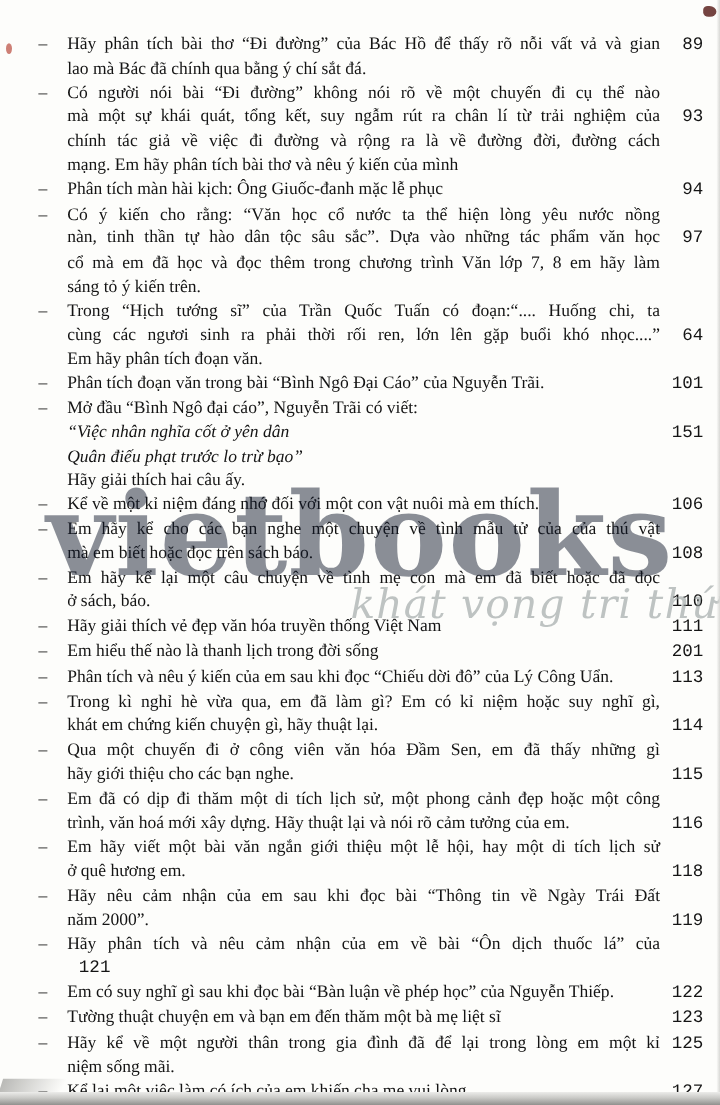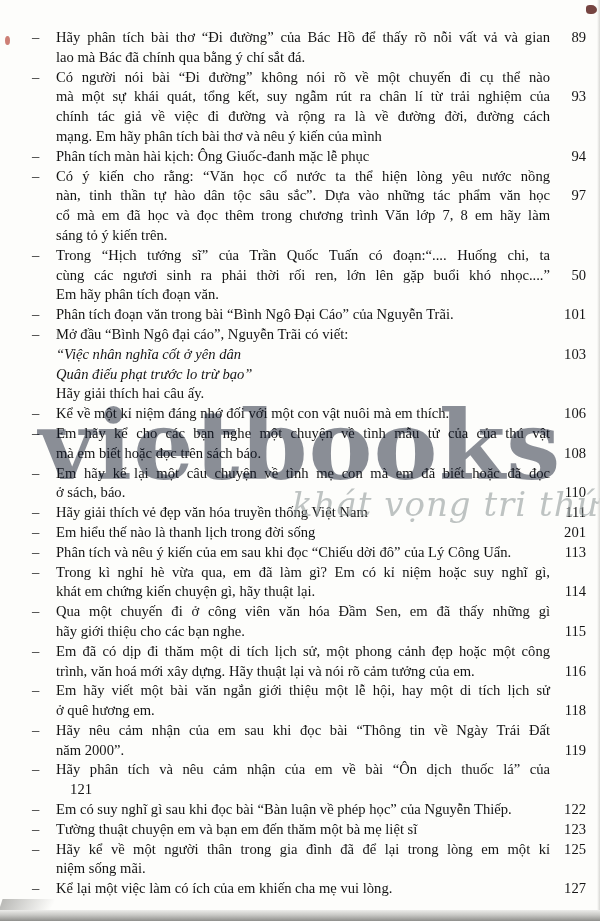--- a/index.html
+++ b/index.html
@@ -18,21 +18,21 @@
     line-height:19.8px;
     z-index:1;
   }
   .entry{margin:0;}
   .line{display:flex;align-items:baseline;}
   .marker{flex:0 0 24px;text-align:left;}
   .text{flex:1;white-space:nowrap;min-width:0;}
   .text.a-j{text-align:justify;text-align-last:justify;}
   .text.a-l{text-align:left;}
   .text.a-c{text-align:left;font-style:italic;}
-  .pagenum{flex:0 0 36px;text-align:right;}
+  .pagenum{flex:0 0 36px;text-align:right;font-family:Liberation Mono, monospace;}
   
   .wm-brand{
     position:absolute;top:398px;left:50%;
     transform:translateX(-50%);
     font-family:"DejaVu Serif","Liberation Serif",serif;
     font-weight:bold;font-size:96px;line-height:1;
     color:#0f172a;opacity:.48;letter-spacing:1px;
     white-space:nowrap;z-index:2;pointer-events:none;
   }
   .wm-tagline{
@@ -137,21 +137,21 @@
       </div>
       <div class="entry">
         <div class="line">
           <span class="marker">–</span>
           <span class="text a-j">Trong “Hịch tướng sĩ” của Trần Quốc Tuấn có đoạn:“.... Huống chi, ta</span>
           <span class="pagenum"></span>
         </div>
         <div class="line">
           <span class="marker"></span>
           <span class="text a-j">cùng các ngươi sinh ra phải thời rối ren, lớn lên gặp buổi khó nhọc....”</span>
-          <span class="pagenum">50</span>
+          <span class="pagenum">64</span>
         </div>
         <div class="line">
           <span class="marker"></span>
           <span class="text a-l">Em hãy phân tích đoạn văn.</span>
           <span class="pagenum"></span>
         </div>
       </div>
       <div class="entry">
         <div class="line">
           <span class="marker">–</span>
@@ -161,21 +161,21 @@
       </div>
       <div class="entry">
         <div class="line">
           <span class="marker">–</span>
           <span class="text a-l">Mở đầu “Bình Ngô đại cáo”, Nguyễn Trãi có viết:</span>
           <span class="pagenum"></span>
         </div>
         <div class="line">
           <span class="marker"></span>
           <span class="text a-c">“Việc nhân nghĩa cốt ở yên dân</span>
-          <span class="pagenum">103</span>
+          <span class="pagenum">151</span>
         </div>
         <div class="line">
           <span class="marker"></span>
           <span class="text a-c">Quân điếu phạt trước lo trừ bạo”</span>
           <span class="pagenum"></span>
         </div>
         <div class="line">
           <span class="marker"></span>
           <span class="text a-l">Hãy giải thích hai câu ấy.</span>
           <span class="pagenum"></span>

